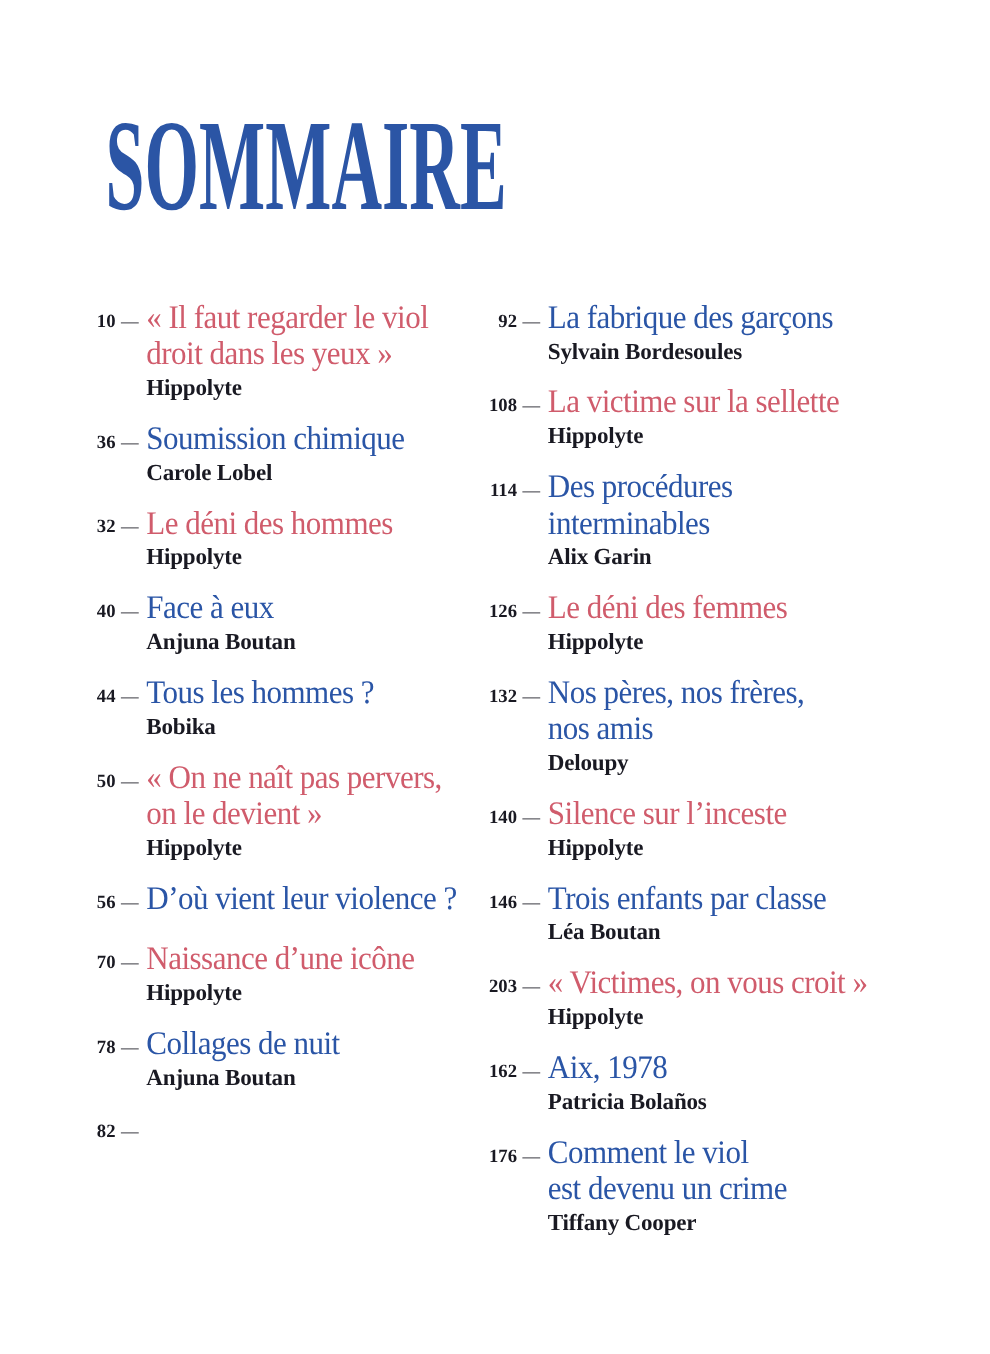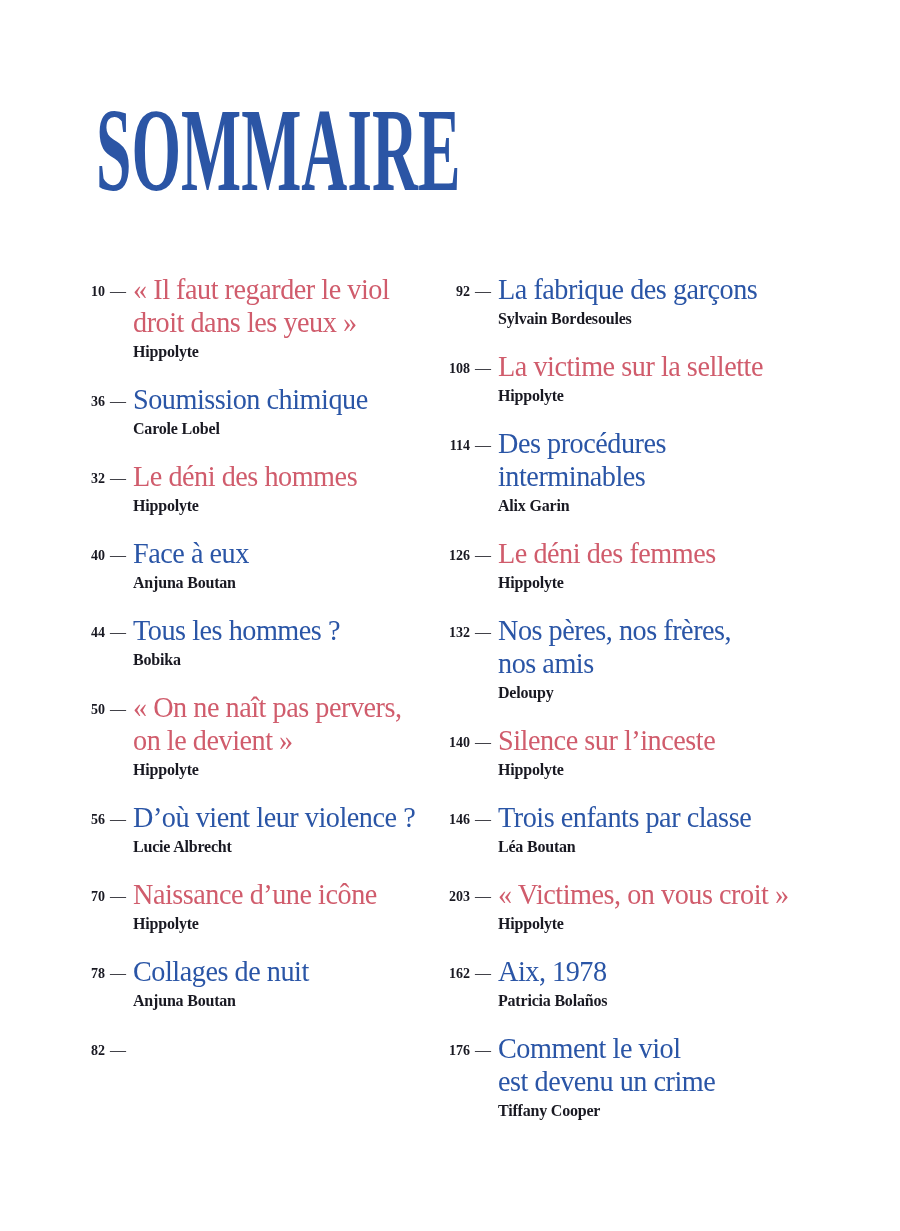--- a/index.html
+++ b/index.html
@@ -43,21 +43,21 @@
     display: flex;
     justify-content: flex-end;
     align-items: baseline;
     gap: 5px;
     padding-top: 11px;
     box-sizing: border-box;
     padding-right: 9px;
   }
   .num {
     font-weight: bold;
-    font-size: 14px;
+    font-size: 17px;
     line-height: 17px;
     color: var(--dark, #191922);
   }
   .dash {
     font-size: 16px;
     line-height: 16px;
     color: var(--dark, #191922);
     letter-spacing: -2px;
   }
   .content { flex: 1 1 auto; min-width: 0; }
@@ -66,21 +66,21 @@
     line-height: 33px;
     letter-spacing: -0.5px;
     transform: scale(0.94, 1);
     transform-origin: 0 0;
     white-space: nowrap;
   }
   .title.red  { color: var(--entry-red, #d05c6c); }
   .title.blue { color: var(--entry-blue, #2a55a6); }
   .author {
     margin-top: 6px;
-    font-size: 16px;
+    font-size: 21px;
     line-height: 16px;
     font-weight: bold;
     color: var(--dark, #191922);
     letter-spacing: -0.2px;
   }
 </style>
 </head>
 <body style="background: rgb(255, 255, 255);">
 
 <div class="page">
@@ -169,21 +169,20 @@
 
   <div class="entry">
     <div class="numwrap">
       <span class="num">56</span>
       <span class="dash">—</span>
     </div>
     <div class="content">
       <div class="title blue">
               <div>D’où vient leur violence ?</div>
             </div>
-      <div class="author">Lucie Albrecht</div>
     </div>
   </div>
 
   <div class="entry">
     <div class="numwrap">
       <span class="num">70</span>
       <span class="dash">—</span>
     </div>
     <div class="content">
       <div class="title red">

